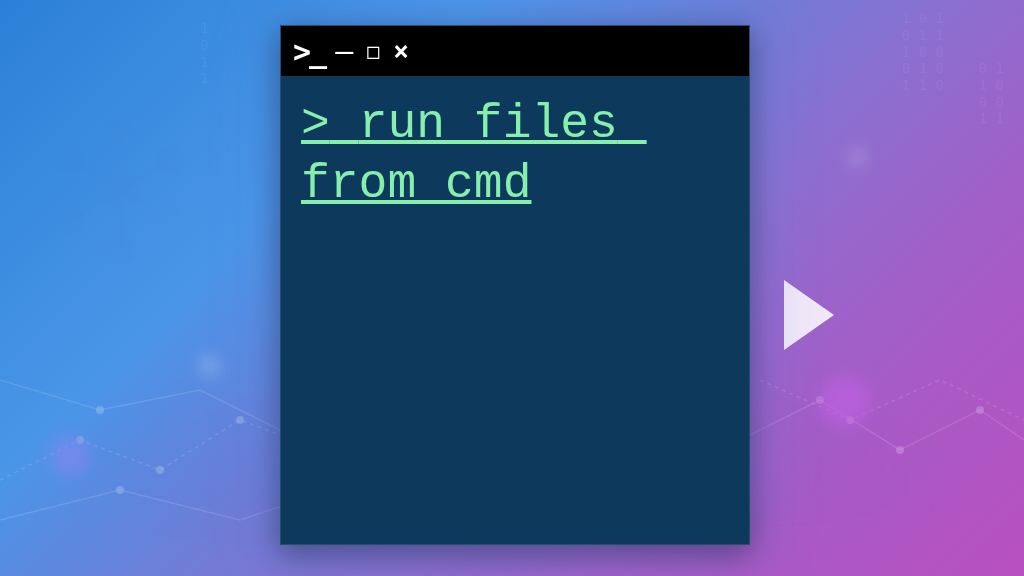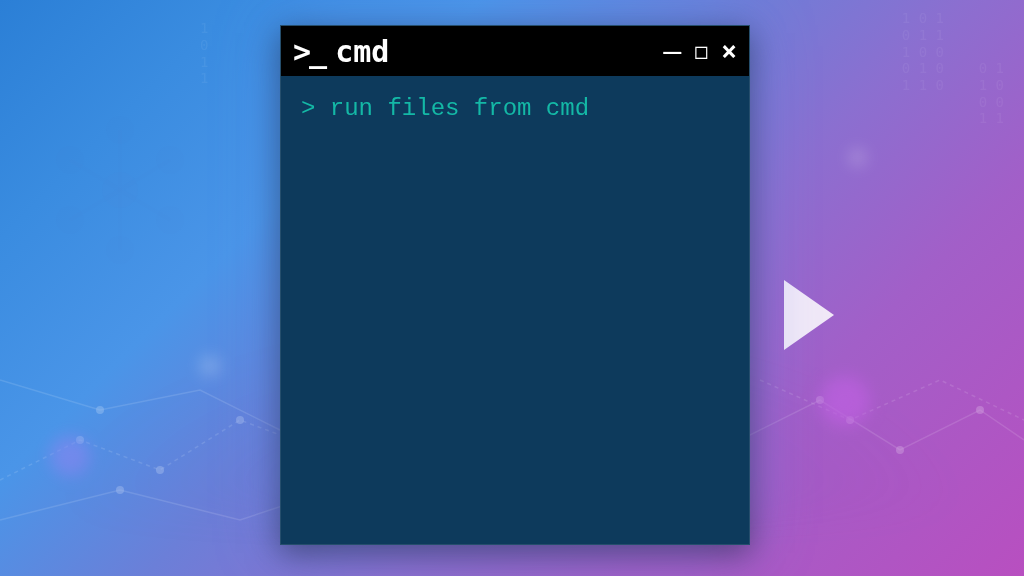--- a/index.html
+++ b/index.html
@@ -136,26 +136,27 @@
     .ctrl-max { font-size: 20px; }
     .ctrl-close { font-size: 26px; font-weight: bold; }
     
     .terminal-body {
       flex: 1;
       padding: 18px 20px;
       background: #0d3a5c;
     }
     
     .terminal-content {
-      color: #14b8a6;
-      font-size: 24px;
+      color: #86efac;
+      font-size: 48px;
       font-family: 'Consolas', 'Courier New', monospace;
       line-height: 1.25;
       white-space: pre-wrap;
       word-wrap: break-word;
+      text-decoration: underline;
     }
     
     .triangle-shape {
       position: absolute;
       right: 180px;
       top: 280px;
       z-index: 5;
     }
   </style>
 </head>
@@ -219,21 +220,20 @@
   <div class="glow-dot" style="left:850px; top:150px; width:15px; height:15px; background:rgba(255,255,255,0.7);"></div>
 </div>
 
 <svg class="triangle-shape" width="60" height="70" viewBox="0 0 60 70">
   <polygon points="0,0 50,35 0,70" fill="rgba(255,255,255,0.85)"></polygon>
 </svg>
 
 <div class="terminal-window">
   <div class="title-bar">
     <span class="prompt-icon">&gt;_</span>
-    <span class="window-title">cmd</span>
     <div class="window-controls">
       <span class="ctrl-btn ctrl-min">–</span>
       <span class="ctrl-btn ctrl-max">□</span>
       <span class="ctrl-btn ctrl-close">×</span>
     </div>
   </div>
   <div class="terminal-body">
     <div class="terminal-content"><span>&gt;</span> <span>run files from cmd</span></div>
   </div>
 </div>

